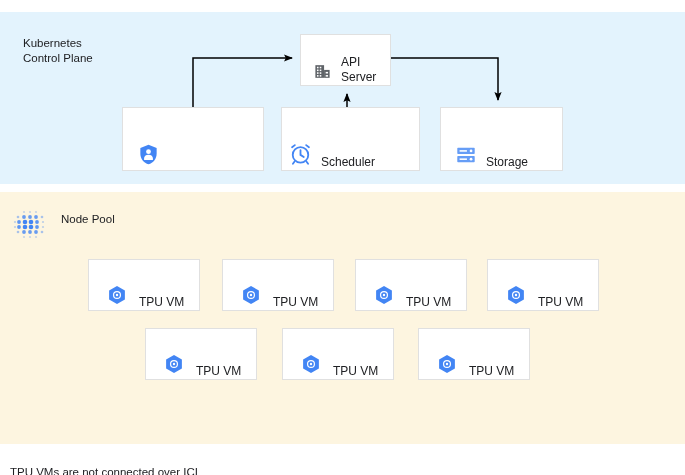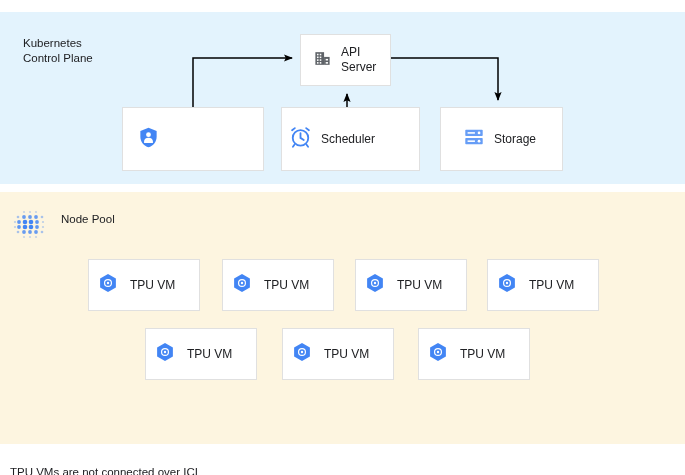--- a/index.html
+++ b/index.html
@@ -56,21 +56,21 @@
     line-height: 17px;
   }
 
   
   .node-box {
     position: absolute;
     background: #ffffff;
     border: 1px solid #e0e0e0;
     box-sizing: border-box;
     display: flex;
-    align-items: center;
+    align-items: flex-end;
     gap: 9px;
   }
   .node-label {
     font-size: 12px;
     color: #202124;
     line-height: 15px;
     white-space: pre-line;
   }
   .node-icon {
     flex: 0 0 auto;
@@ -89,28 +89,28 @@
     padding-left: 14px;
   }
   .box-sched {
     left: 281px; top: 95px;
     width: 139px; height: 64px;
     padding-left: 7px;
   }
   .box-storage {
     left: 440px; top: 95px;
     width: 123px; height: 64px;
-    padding-left: 22px;
+    padding-left: 14px;
   }
 
   
   .box-vm {
     width: 112px;
     height: 52px;
-    padding-left: 8px;
+    padding-left: 17px;
     gap: 11px;
   }
 
   
   #arrows {
     position: absolute;
     left: 0; top: 0;
     width: 685px;
     height: 475px;
     pointer-events: none;

